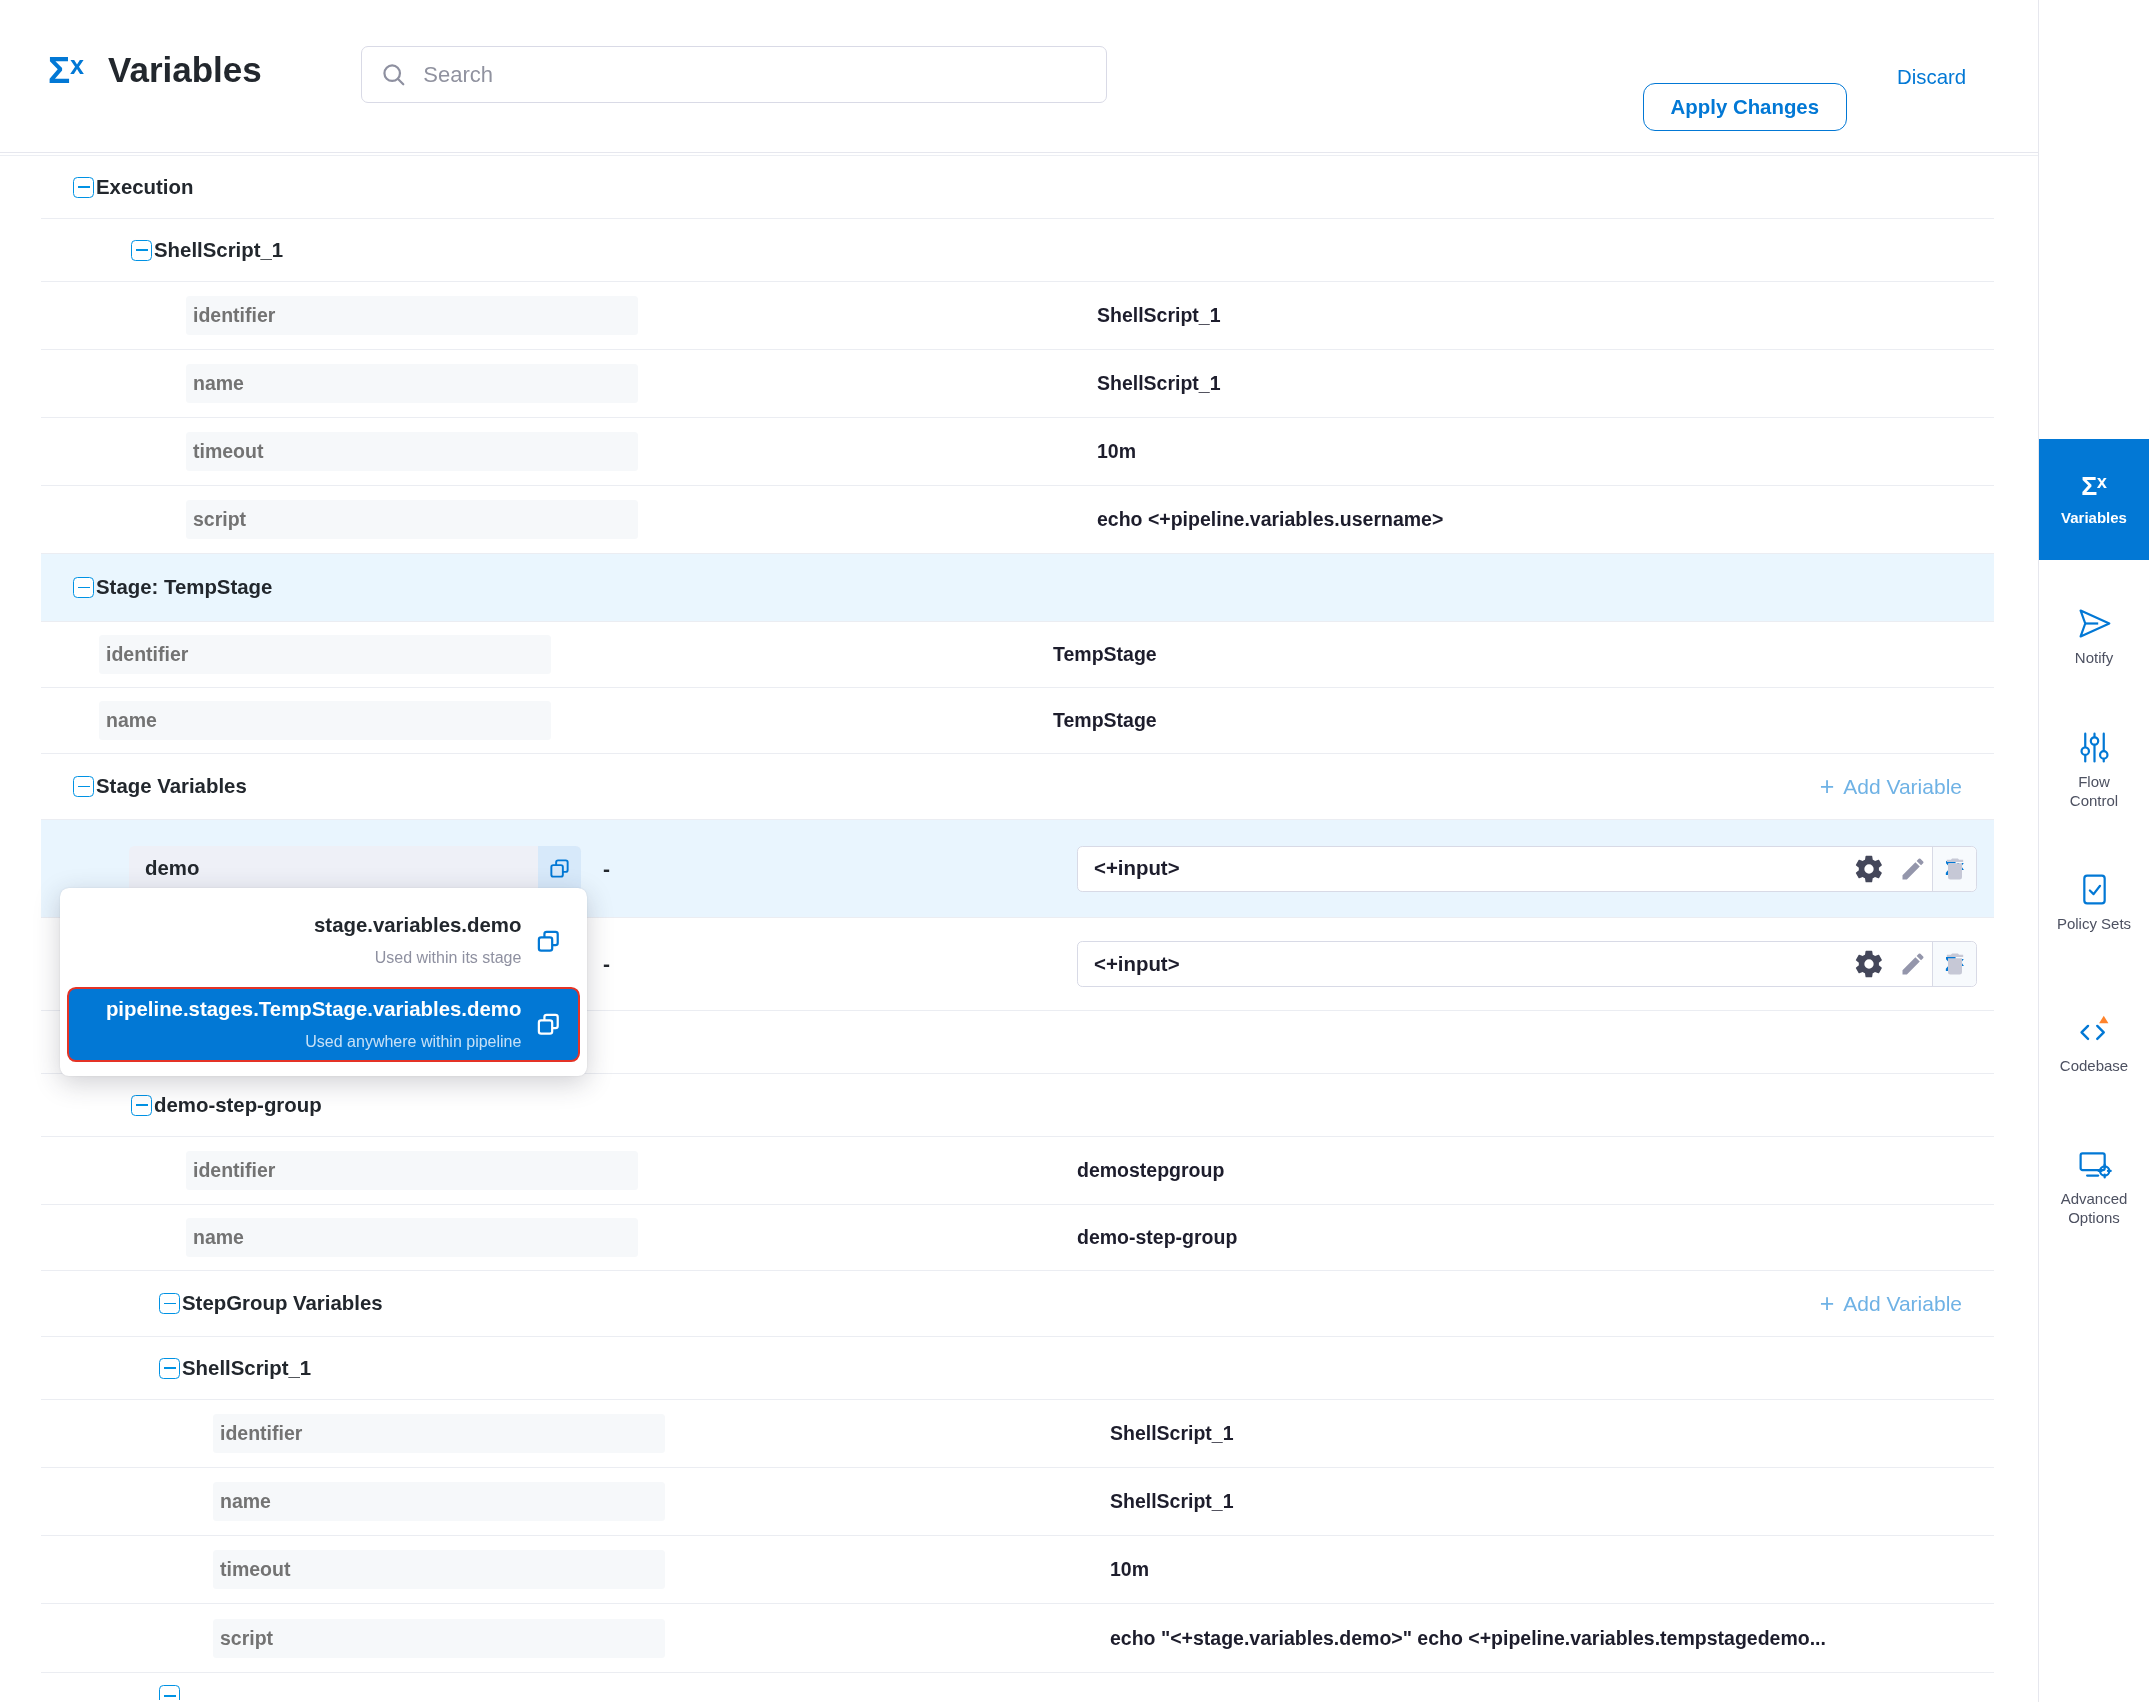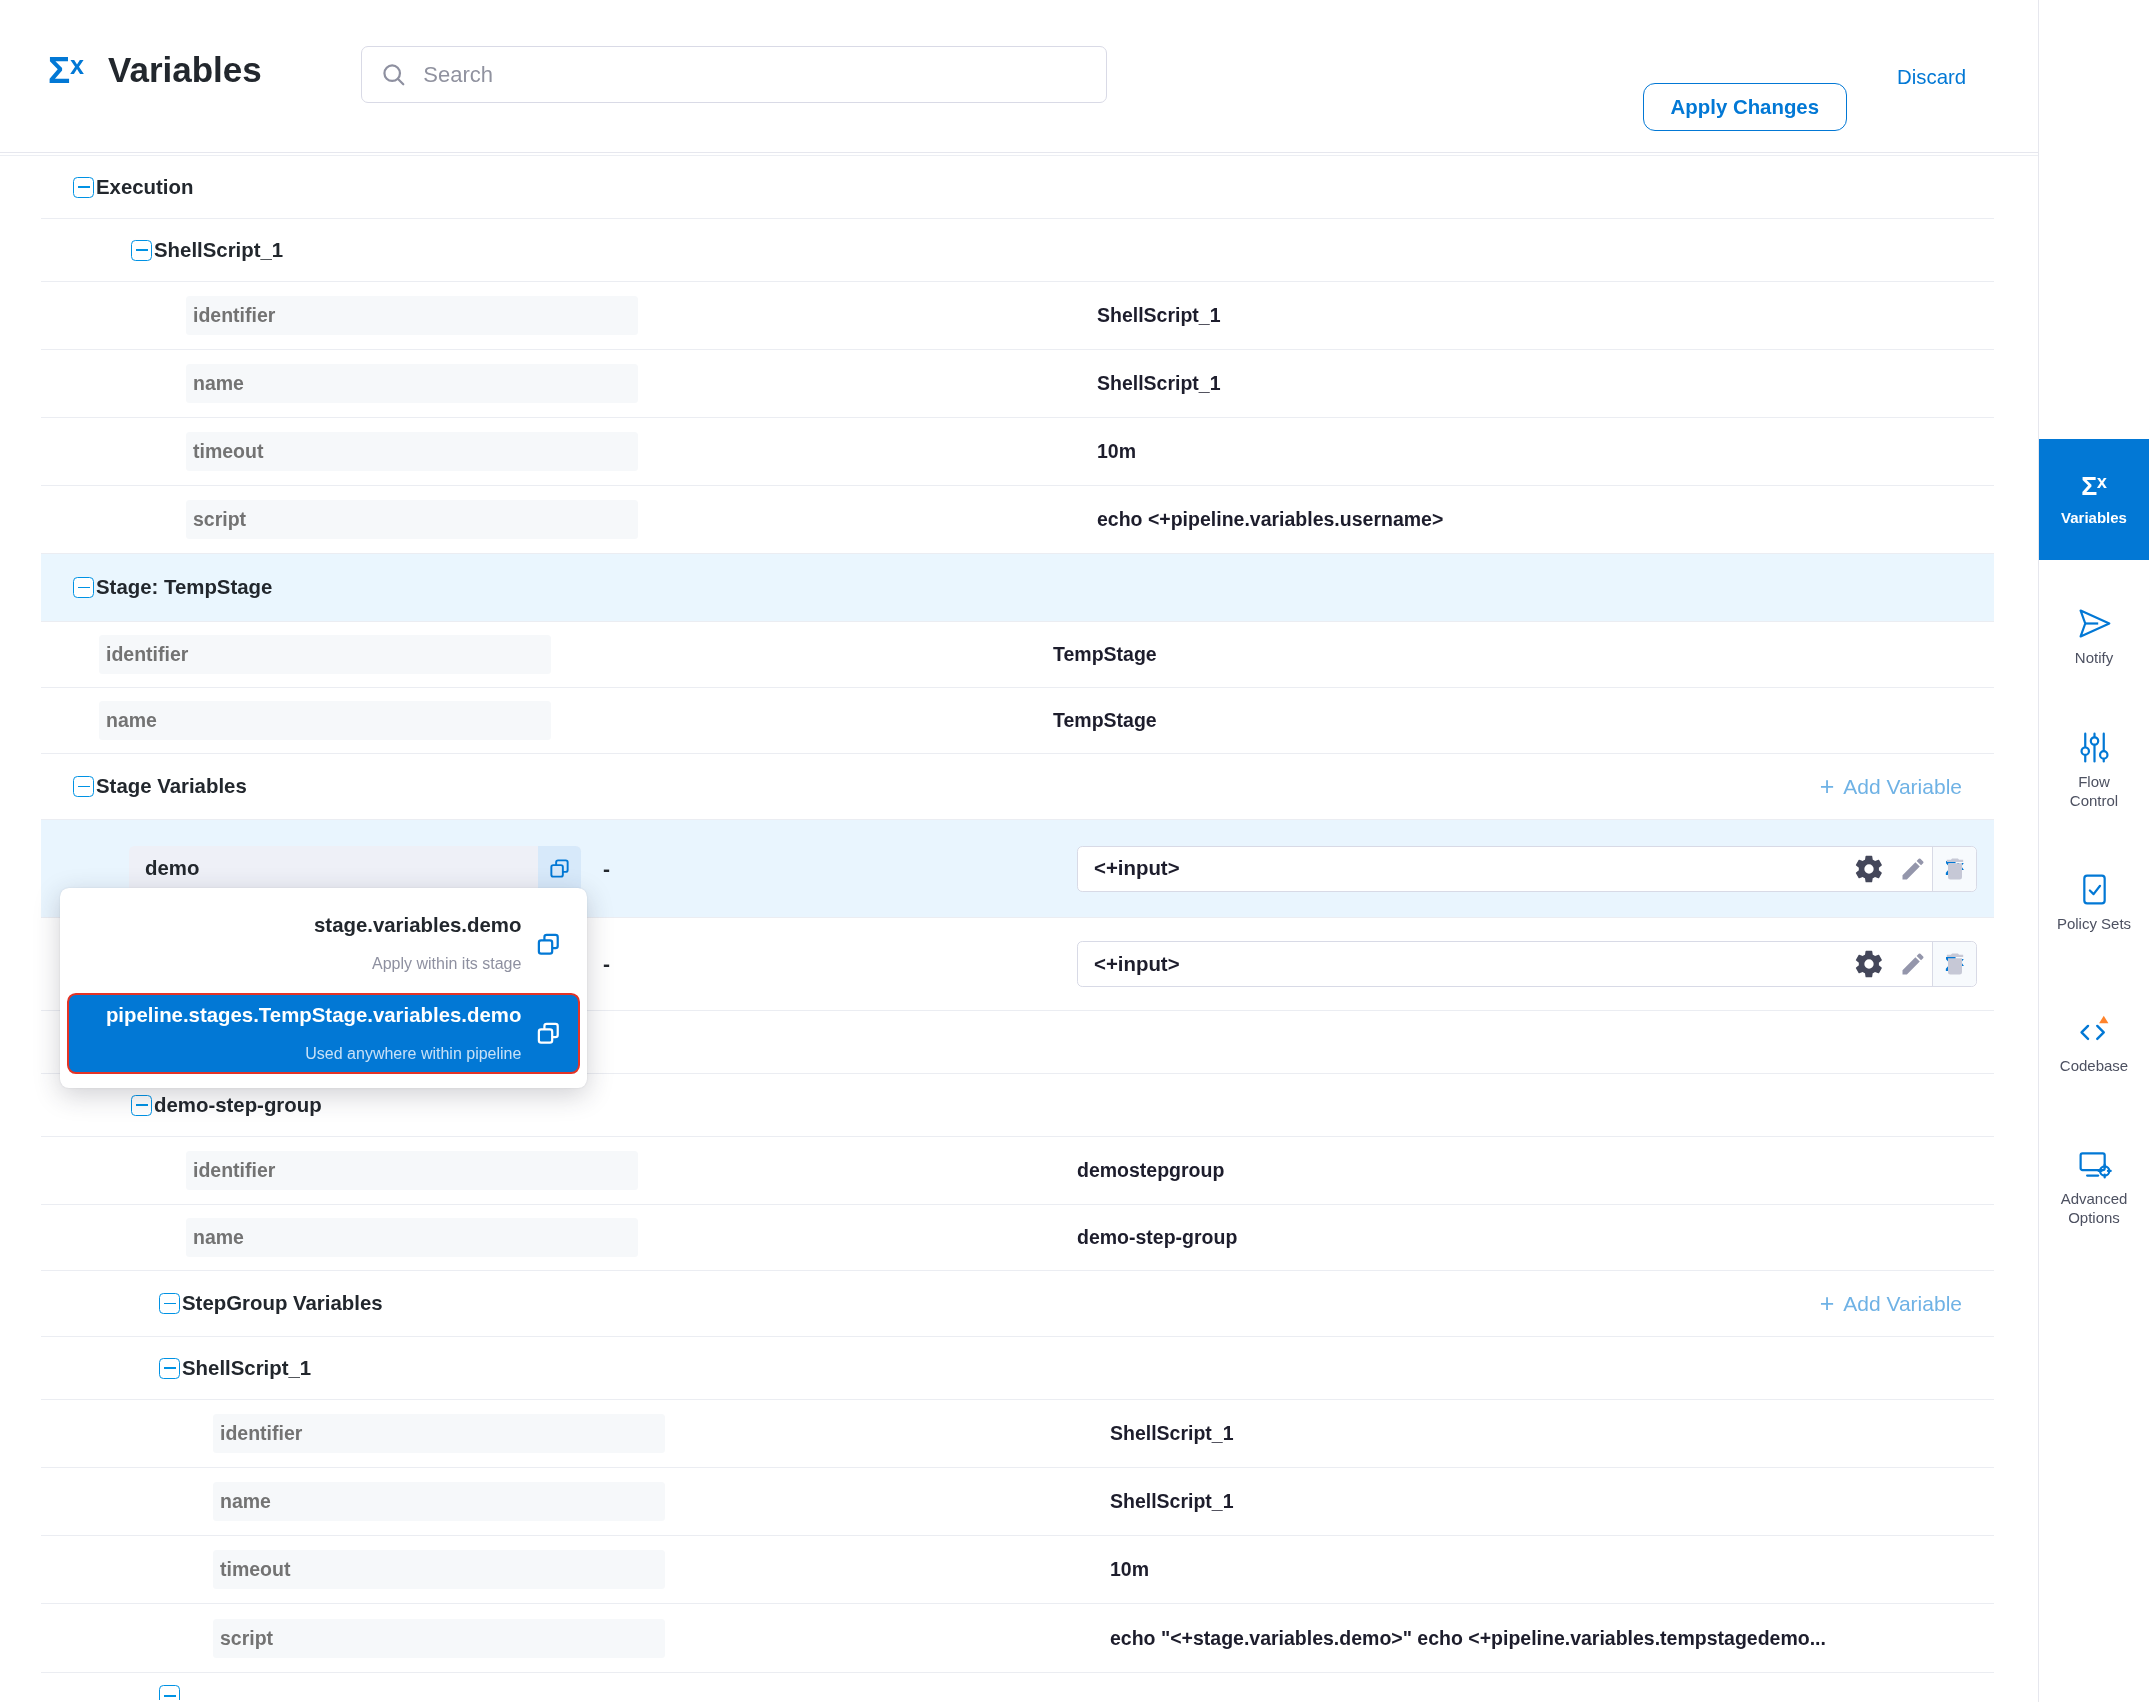--- a/index.html
+++ b/index.html
@@ -48,21 +48,21 @@
   .dash { position:absolute; left:562px; font-size:21px; font-weight:600; color:#22272d; }
   .value-input { position:absolute; left:1036px; width:900px; height:46px; background:#fff; border:0.9px solid #d8dae6; border-radius:5.3px; display:flex; align-items:center; cursor:text; }
   .vi-text { padding-left:16px; font-size:20.4px; font-weight:600; color:#1d1d2c; }
   .vi-sigma { margin-left:auto; width:44px; height:100%; border-left:0.9px solid #d8dae6; background:#f7fafd; border-radius:0 5.3px 5.3px 0; display:flex; align-items:center; justify-content:center; color:#0278d5; font-size:19.5px; font-weight:700; cursor:pointer; }
   .row-icons { position:absolute; left:1812px; display:flex; align-items:center; gap:14px; }
   .row-icons span { display:flex; cursor:pointer; }
 
   
   .popup { position:absolute; left:60px; top:888px; width:527px; background:#fff; border-radius:8.9px; box-shadow:0 7px 26.6px rgba(40,41,61,.22), 0 0 1.8px rgba(40,41,61,.12); padding:14px 0; z-index:6; }
   .pop-item { display:flex; align-items:center; justify-content:flex-end; gap:14px; padding:12.4px 25px; cursor:pointer; }
-  .pop-texts { display:flex; flex-direction:column; align-items:flex-end; gap:18px; }
+  .pop-texts { display:flex; flex-direction:column; align-items:flex-end; gap:12px; }
   .pop-main { font-size:20.4px; font-weight:600; color:#22272d; }
   .pop-sub { font-size:16px; color:#8e90a0; }
   .pop-item.hl2 { margin:7px 7px 0; background:#0278d5; border:2.7px solid #e43326; border-radius:8.9px; padding:8.9px 16px; }
   .pop-item.hl2 .pop-main { color:#ffffff; }
   .pop-item.hl2 .pop-sub { color:#c7e1f7; }
 
   
   .sidebar { position:absolute; right:0; top:0; width:111px; height:1702px; background:#fff; border-left:0.9px solid #e6e7ee; z-index:3; }
   .side-item { position:absolute; left:0; width:110px; display:flex; flex-direction:column; align-items:center; cursor:pointer; }
   .side-item .s-label { margin-top:7px; font-size:15px; font-weight:500; color:#4d5161; text-align:center; line-height:18.6px; width:82px; }
@@ -251,21 +251,21 @@
     <div class="row hpart">
       <span class="collapse ind2 pmt"></span>
     </div>
 
   </div>
 
   <div class="popup">
     <div class="pop-item">
       <div class="pop-texts">
         <span class="pop-main">stage.variables.demo</span>
-        <span class="pop-sub">Apply within its stage</span>
+        <span class="pop-sub">Used within its stage</span>
       </div>
       <svg viewBox="0 0 24 24" width="26.6" height="26.6" fill="none" stroke="#0278d5" stroke-width="2">
           <rect x="8.5" y="3.5" width="12" height="12" rx="2"></rect>
           <rect x="3.5" y="8.5" width="12" height="12" rx="2" fill="#ffffff"></rect>
         </svg>
     </div>
     <div class="pop-item hl2">
       <div class="pop-texts">
         <span class="pop-main">pipeline.stages.TempStage.variables.demo</span>
         <span class="pop-sub">Used anywhere within pipeline</span>

